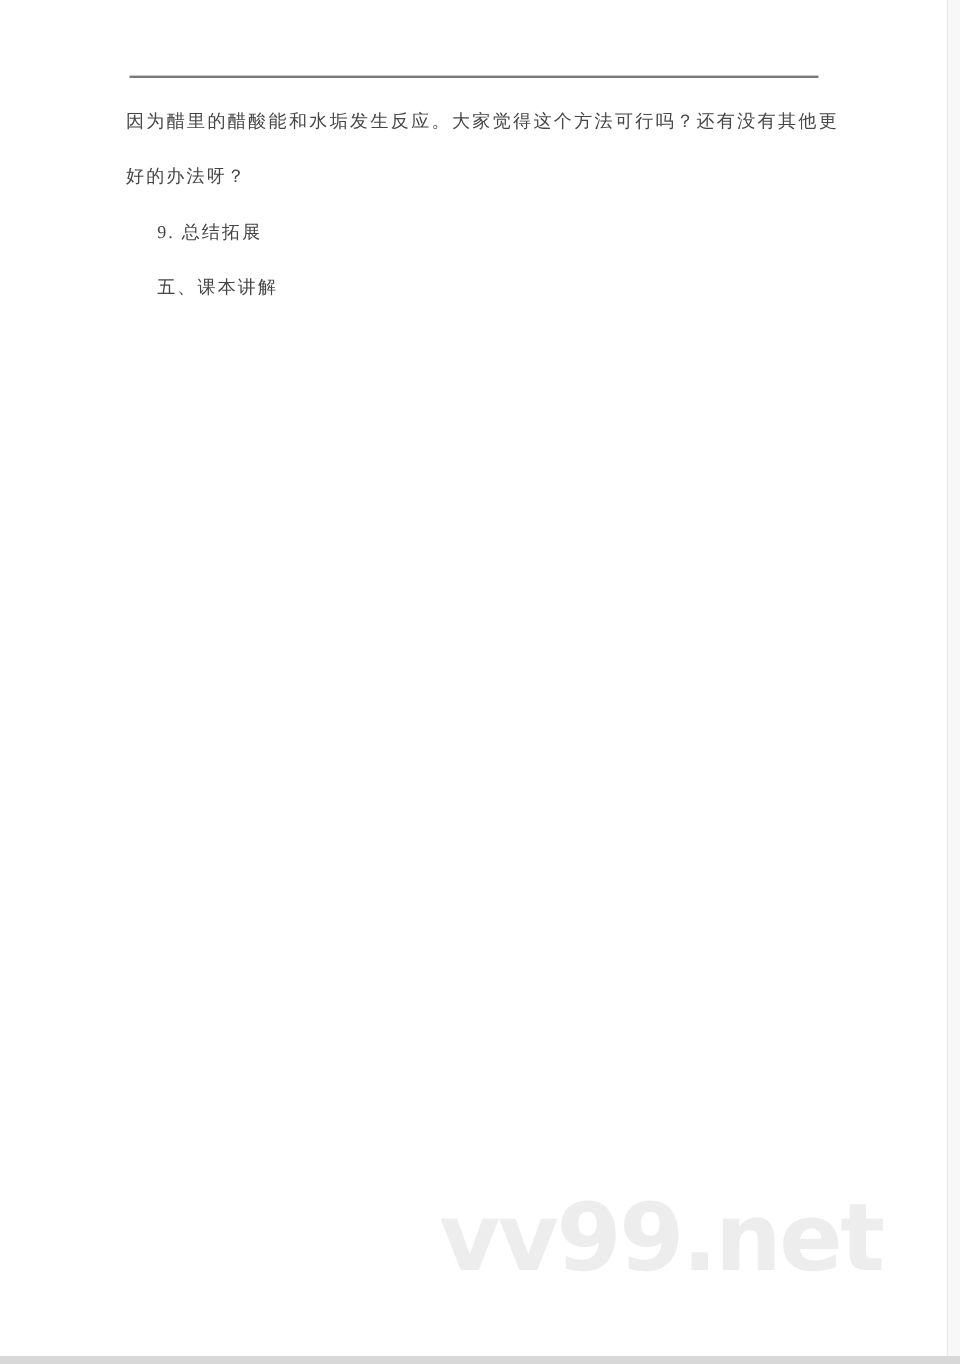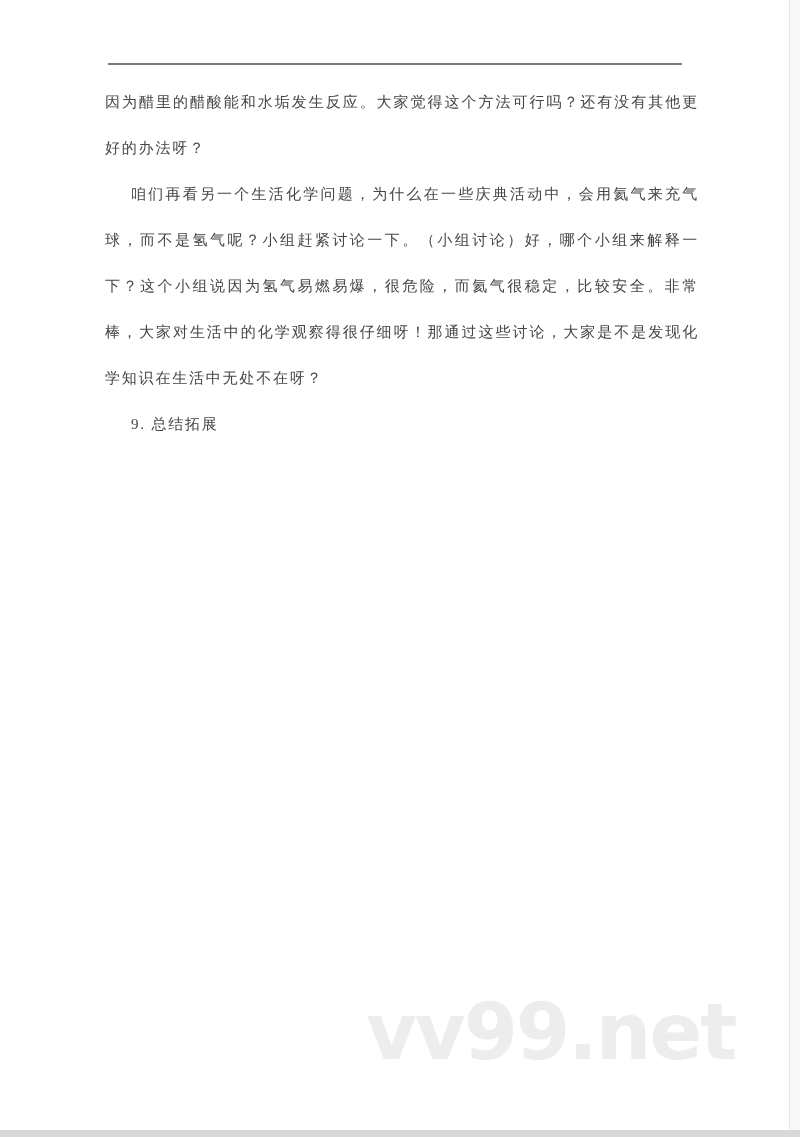--- a/index.html
+++ b/index.html
@@ -75,22 +75,22 @@
 </style>
 </head>
 <body>
 
 <div class="page">
 
   <div class="divider"></div>
 
   <div class="content">
     <p class="no-indent">因为醋里的醋酸能和水垢发生反应。大家觉得这个方法可行吗？还有没有其他更好的办法呀？</p>
-    <p class="indent">咱们再看另一个生活化学问题，为什么在一些庆典活动中，会用氦气来充气球，而不是氢气呢？小组赶紧讨论一下。（小组讨论）好，哪个小组来解释一下？这个小组说因为氢气易燃易爆，很危险，而氦气很稳定，比较安全。非常棒，大家对生活中的化学观察得很仔细呀！那通过这些讨论，大家是不是发现化学知识在生活中无处不在呀？</p>
     <p class="indent">9. 总结拓展</p>
+    <p class="indent">五、课本讲解</p>
   </div>
 
   <div class="watermark">vv99.net</div>
 
   <div class="edge-right"></div>
   <div class="edge-bottom"></div>
 
 </div>
 
 </body></html>

